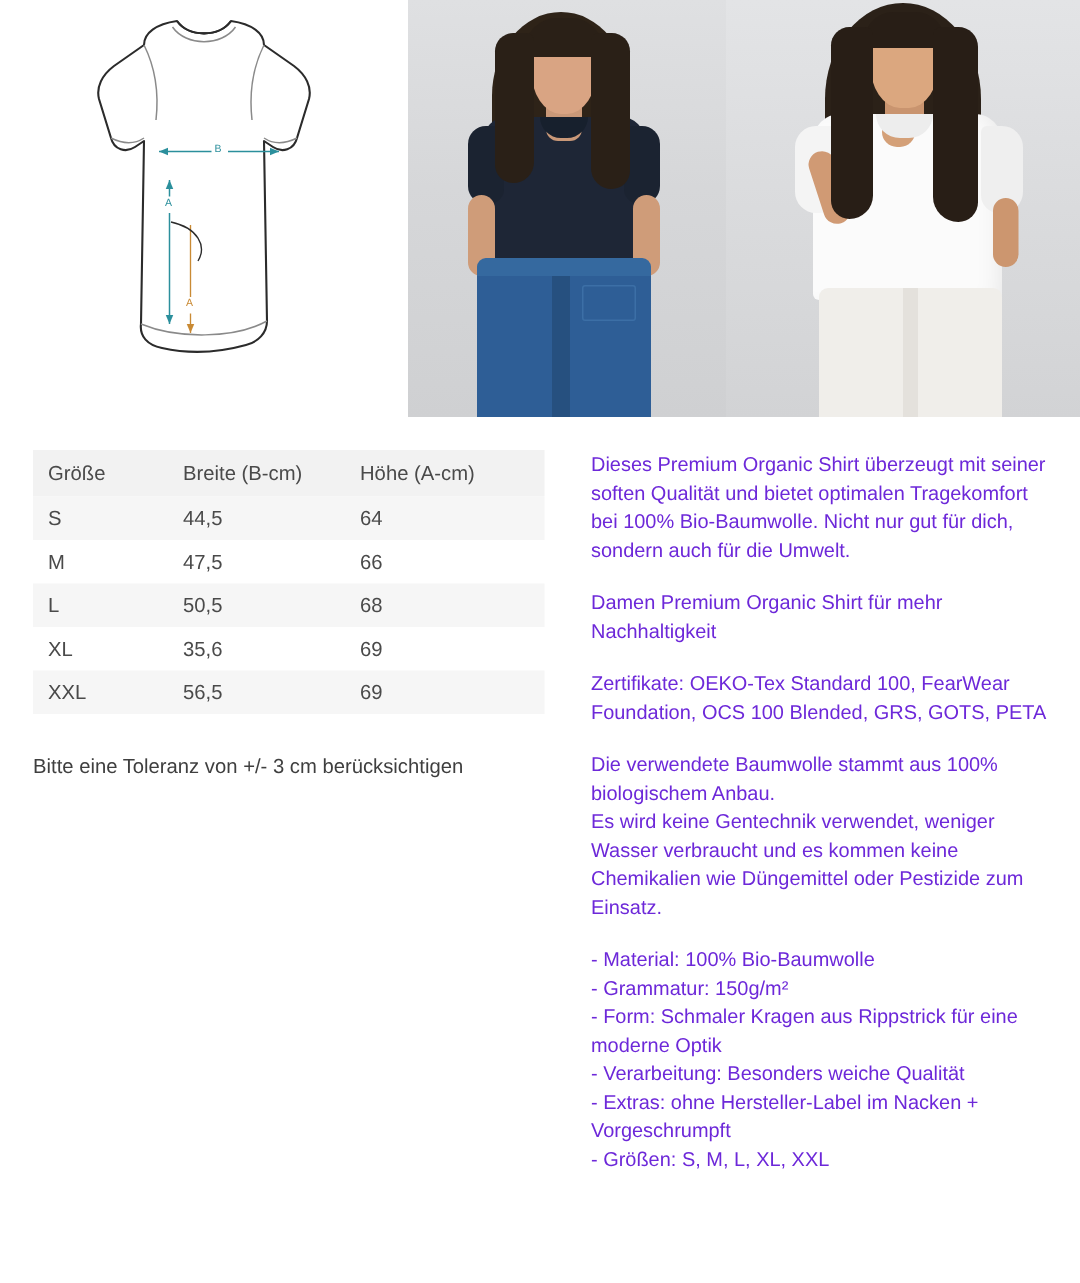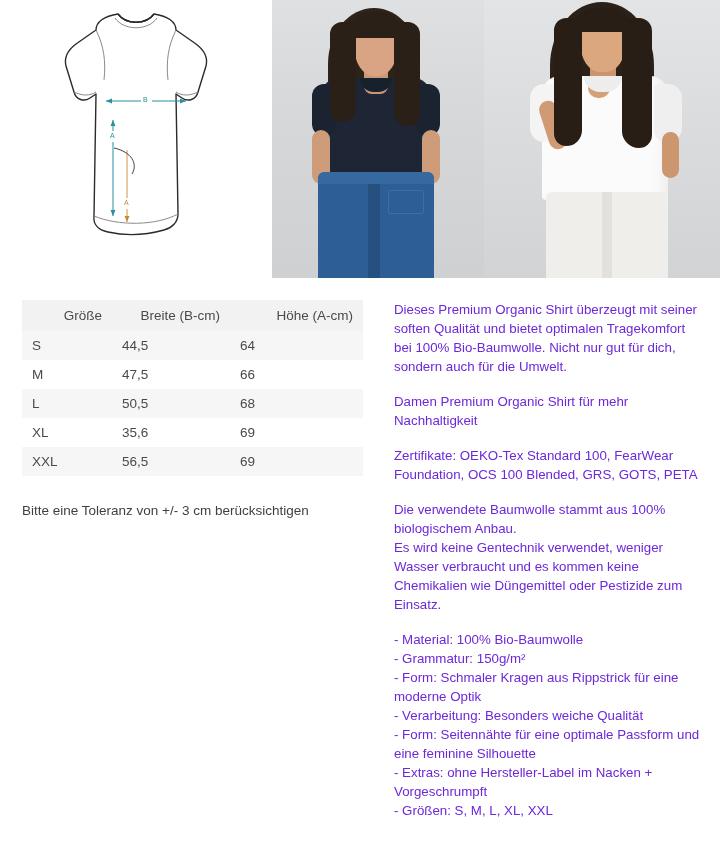--- a/index.html
+++ b/index.html
@@ -186,21 +186,21 @@
     padding: 22px 0 0 22px;
     box-sizing: border-box;
   }
   table.size {
     border-collapse: collapse;
     width: 341px;
     font-size: 13.5px;
     color: #4a4a4a;
   }
   table.size th {
-    text-align: right;
+    text-align: left;
     font-weight: normal;
     color: #4a4a4a;
     padding: 8px 10px;
     background: #f2f2f2;
     font-size: 13.5px;
   }
   table.size td {
     padding: 7px 10px;
     font-size: 13.5px;
   }
@@ -379,19 +379,18 @@
       <p>Dieses Premium Organic Shirt überzeugt mit seiner soften Qualität und bietet optimalen Tragekomfort bei 100% Bio-Baumwolle. Nicht nur gut für dich, sondern auch für die Umwelt.</p>
       <p>Damen Premium Organic Shirt für mehr Nachhaltigkeit</p>
       <p>Zertifikate: OEKO-Tex Standard 100, FearWear Foundation, OCS 100 Blended, GRS, GOTS, PETA</p>
       <p class="tight">Die verwendete Baumwolle stammt aus 100% biologischem Anbau.</p>
       <p>Es wird keine Gentechnik verwendet, weniger Wasser verbraucht und es kommen keine Chemikalien wie Düngemittel oder Pestizide zum Einsatz.</p>
       <div class="bullets">
         <p>-  Material: 100% Bio-Baumwolle</p>
         <p>-  Grammatur: 150g/m²</p>
         <p>-  Form: Schmaler Kragen aus Rippstrick für eine moderne Optik</p>
         <p>-  Verarbeitung: Besonders weiche Qualität</p>
-        <p>-  Form: Seitennähte für eine optimale Passform und eine feminine Silhouette</p>
         <p>-  Extras: ohne Hersteller-Label im Nacken + Vorgeschrumpft</p>
         <p>-  Größen:  S, M, L, XL, XXL</p>
       </div>
     </div>
   </div>
 </div>
 
 </body></html>

